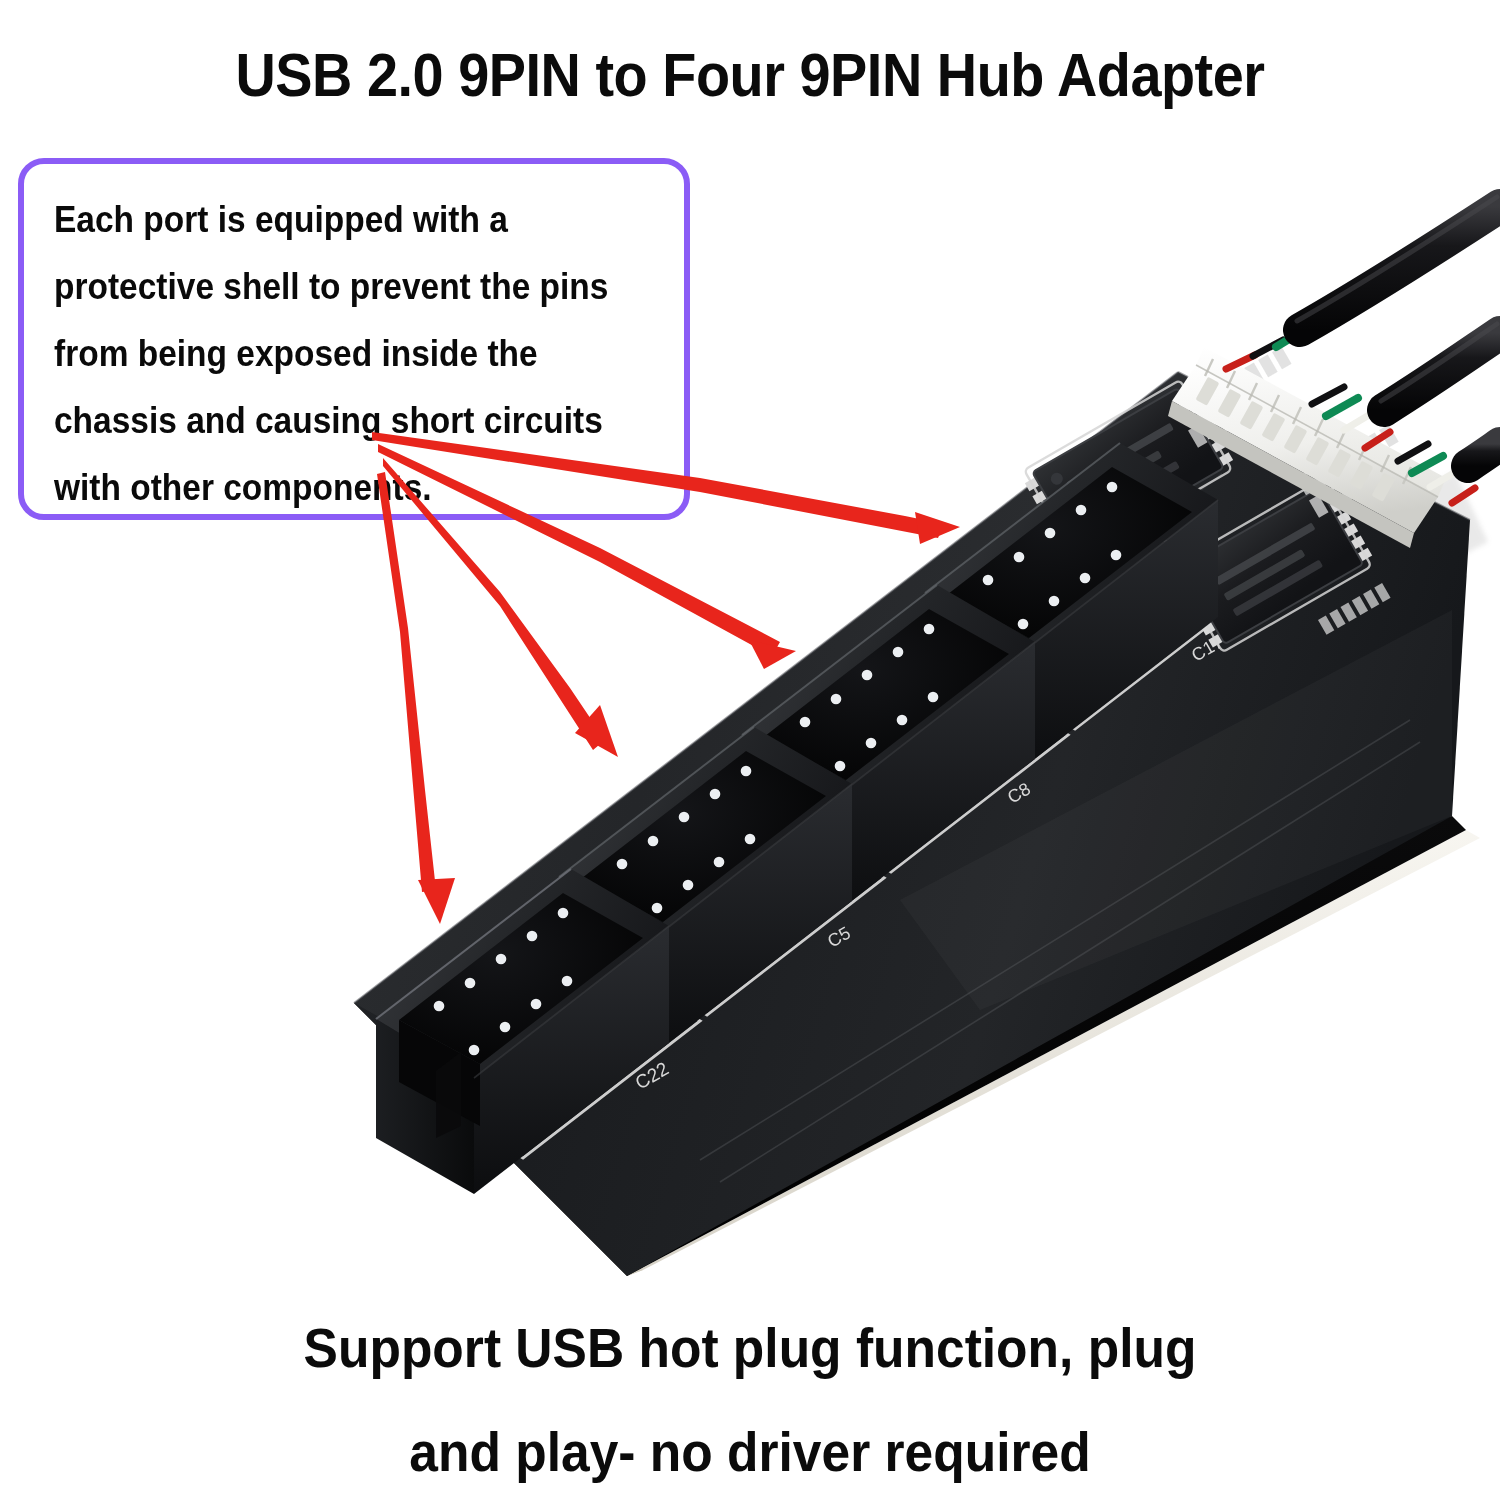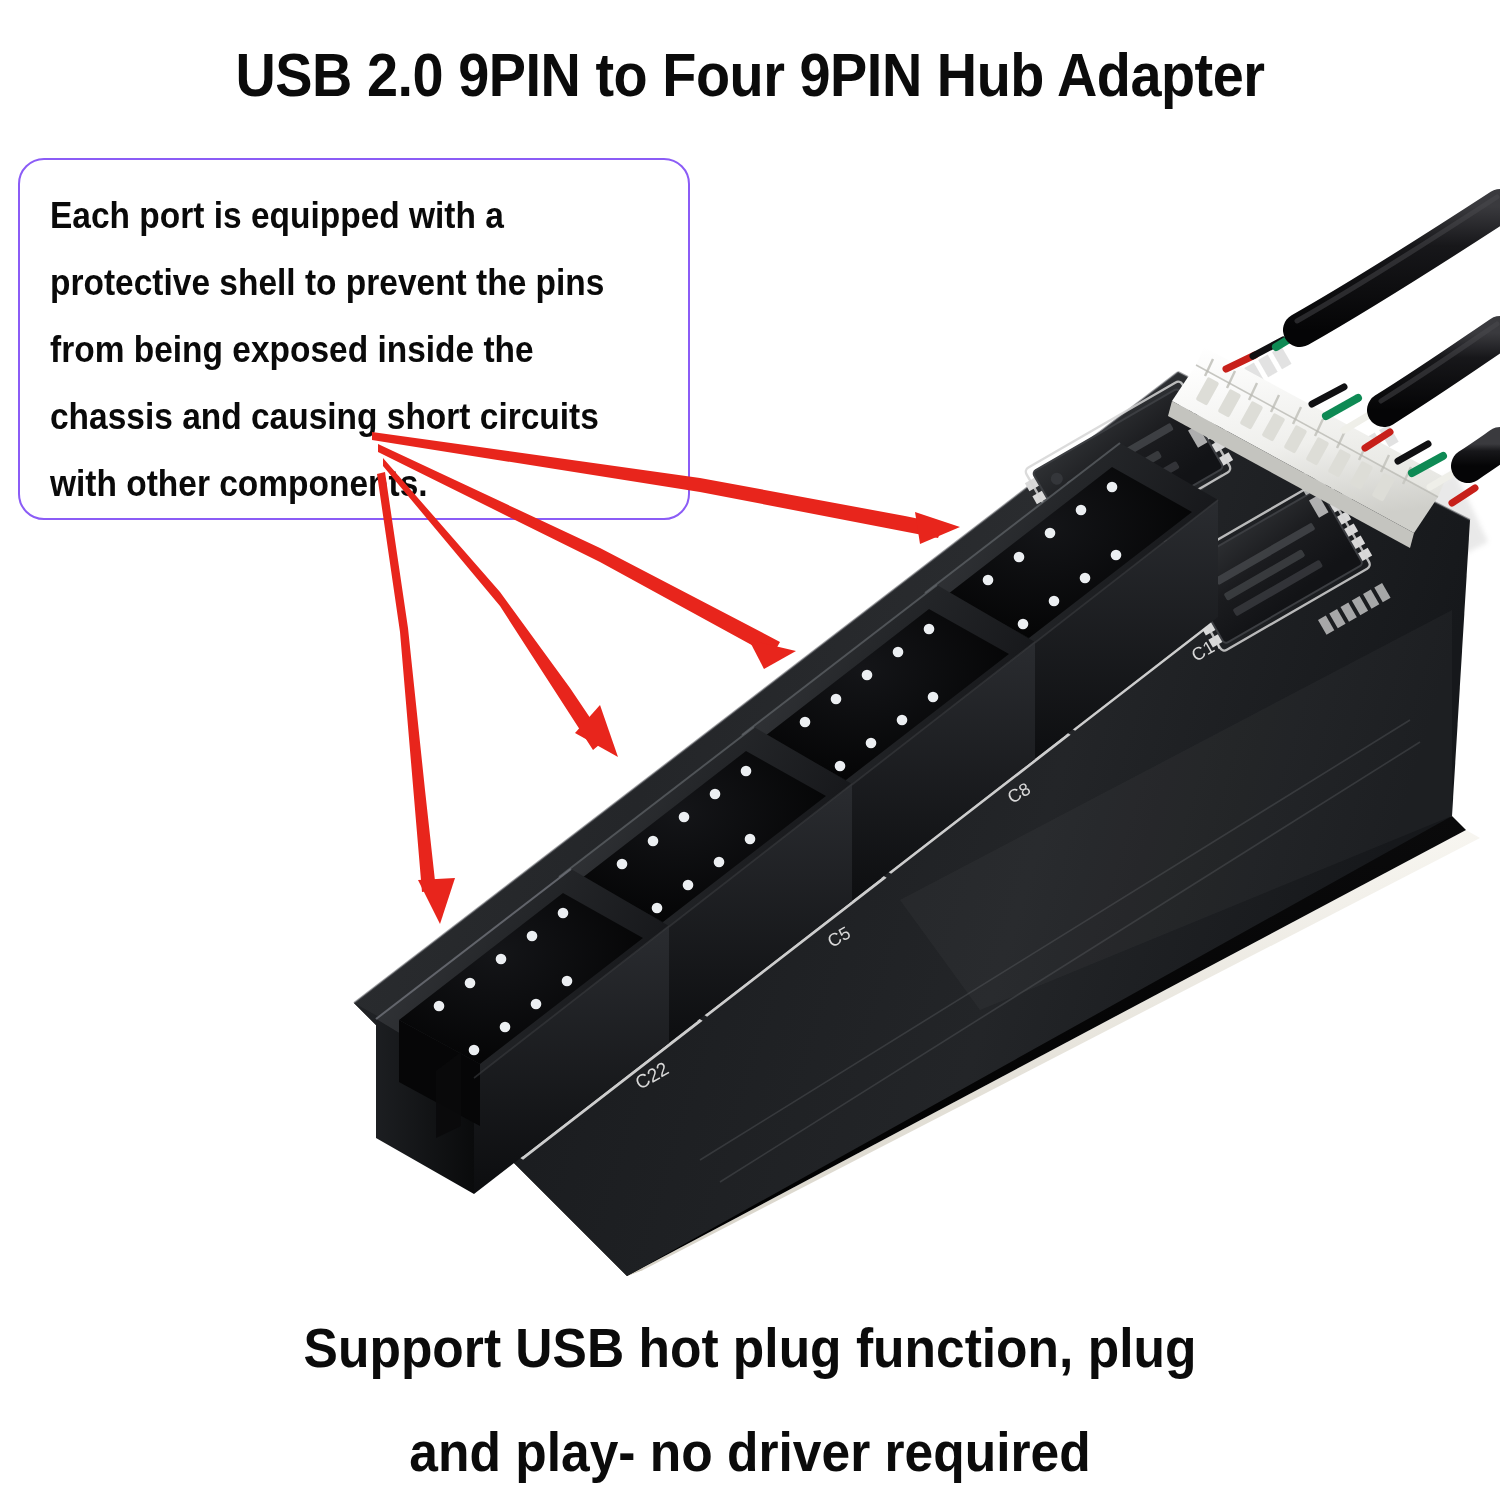--- a/index.html
+++ b/index.html
@@ -19,21 +19,21 @@
     color:#0b0b0b;
     transform:scaleX(0.90);
     transform-origin:center top;
     letter-spacing:-0.5px;
     white-space:nowrap;
   }
 
   
   .callout{
     position:absolute;left:18px;top:158px;width:672px;height:362px;
-    border:2px solid #8b5cf6;border-radius:26px;background:#ffffff;
+    border:6px solid #8b5cf6;border-radius:26px;background:#ffffff;
     box-sizing:border-box;
     z-index:6;
   }
   .callout-text{
     position:absolute;left:30px;top:22px;width:640px;
     font-size:36px;font-weight:bold;color:#0a0a0a;
     transform:scaleX(0.93);transform-origin:left top;
   }
   .cline{display:block;height:67px;line-height:67px;white-space:nowrap;}
 

